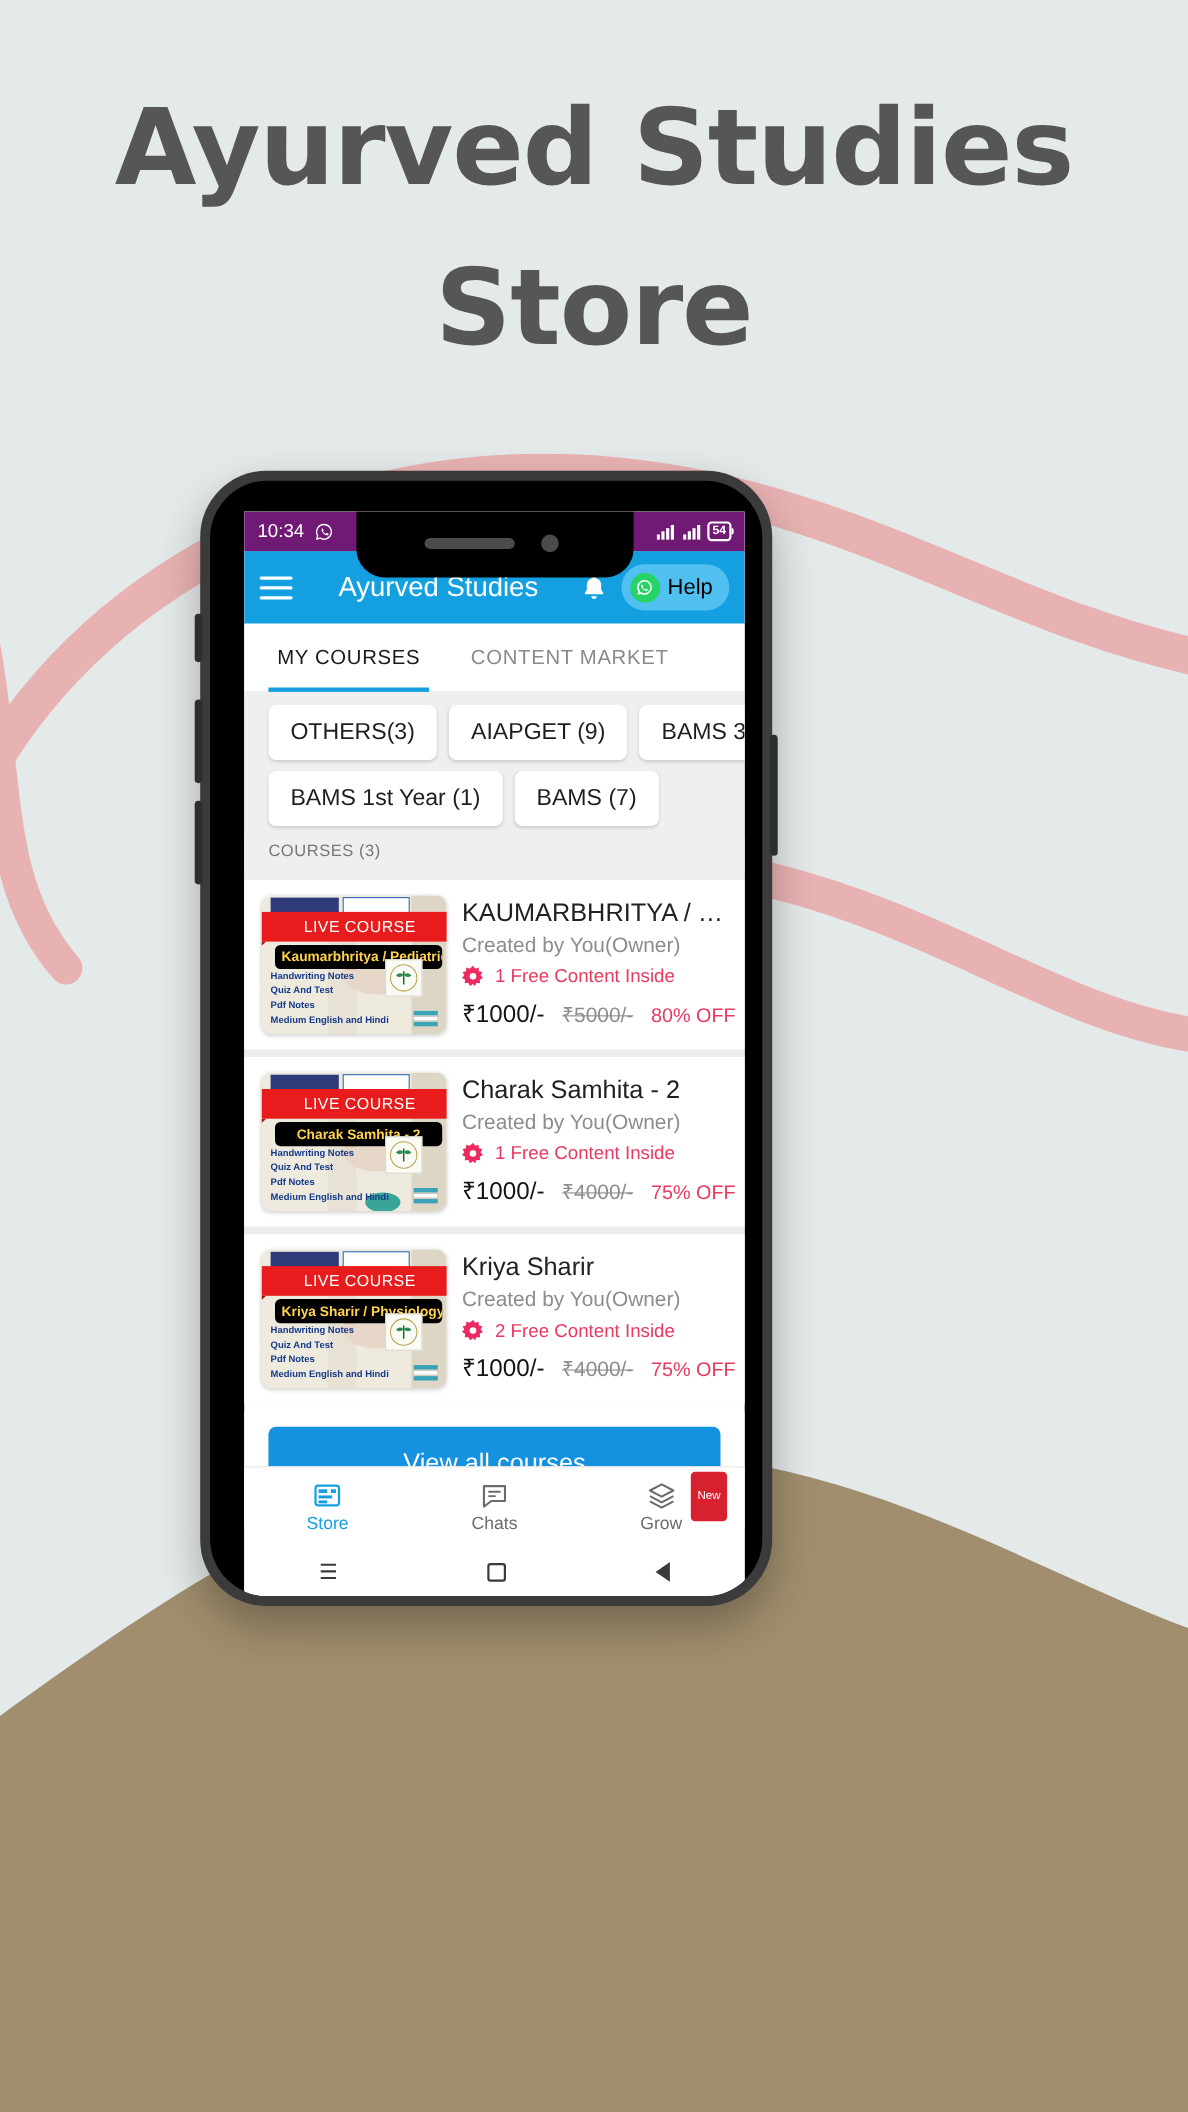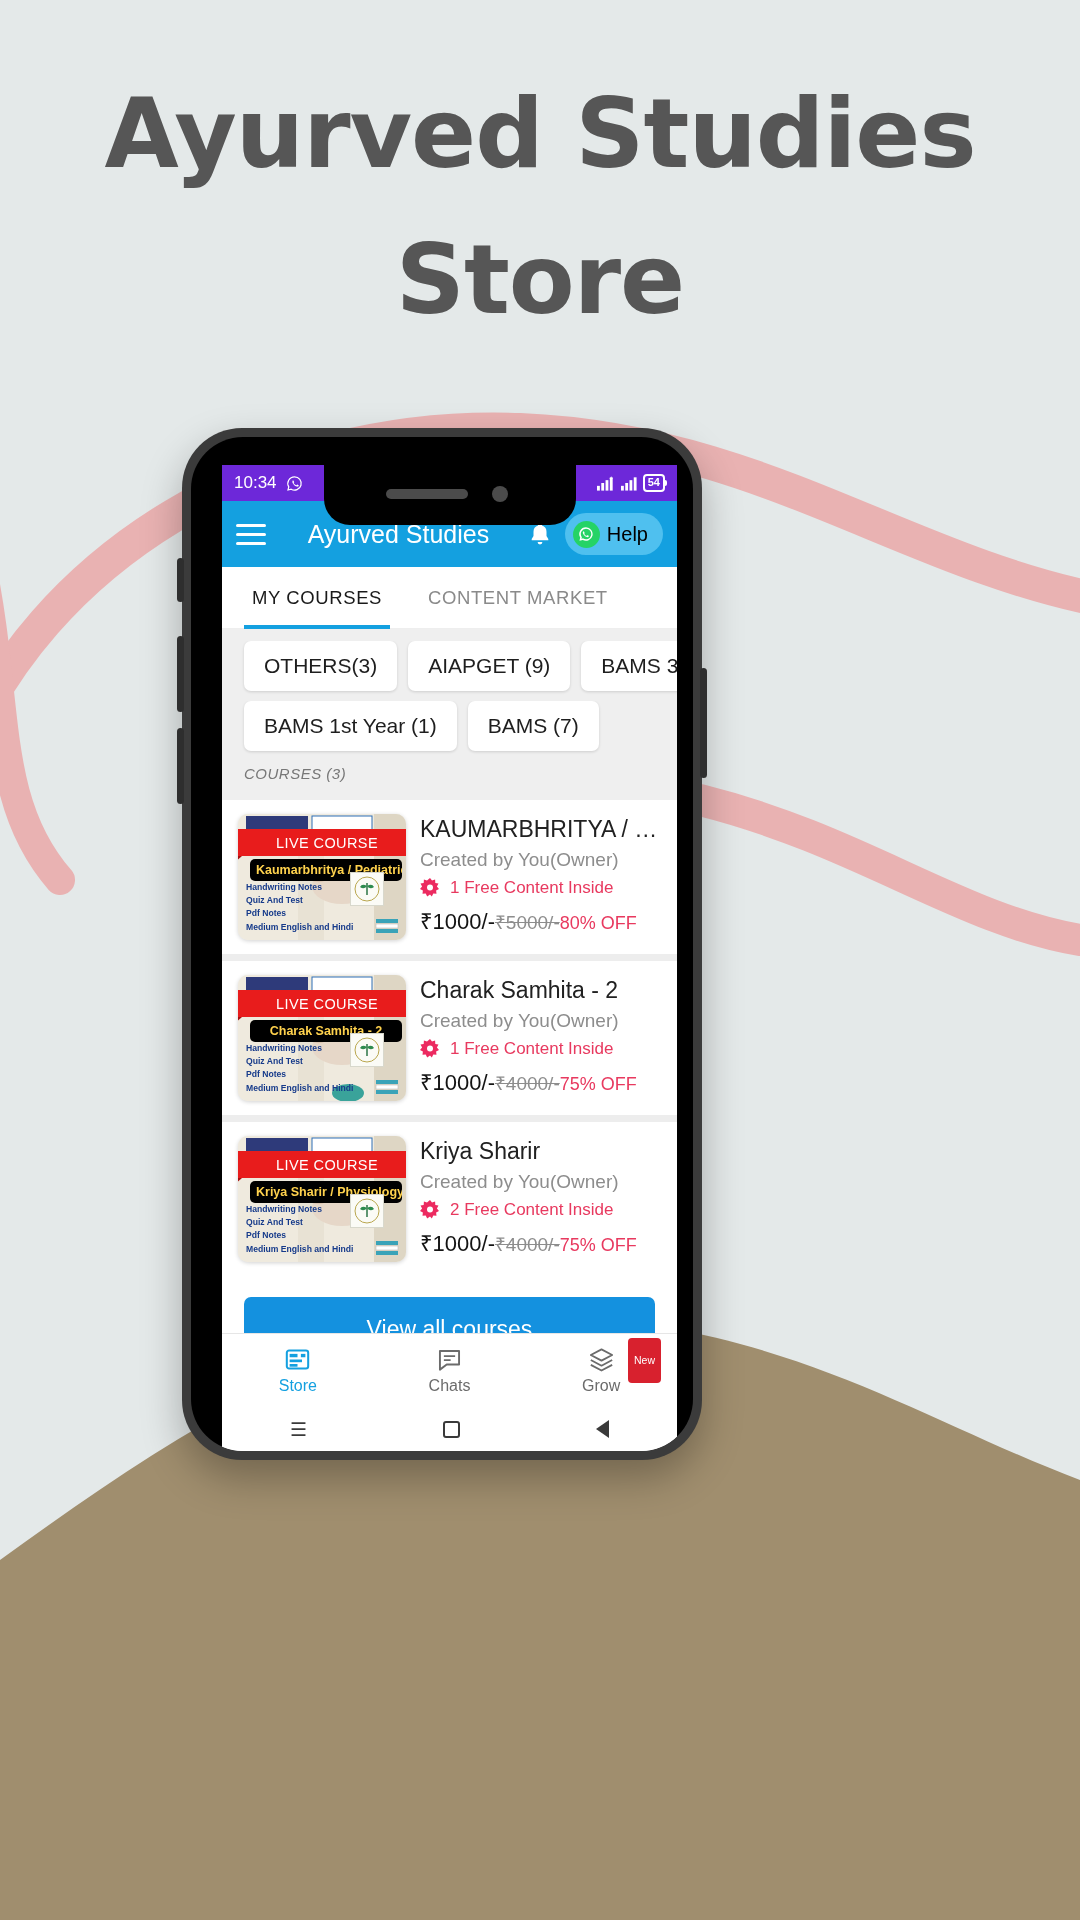--- a/index.html
+++ b/index.html
@@ -81,21 +81,21 @@
   .camera {
     position: absolute; left: 168px; top: 21px;
     width: 16px; height: 16px; background: #4b4b4b;
     border-radius: 50%;
   }
 
   
   .statusbar {
     position: relative;
     height: 36px;
-    background: #6d28d9;
+    background: #701a75;
     color: #fff;
     display: flex;
     align-items: center;
     justify-content: space-between;
     padding: 0 12px;
     font-size: 17px;
     font-weight: 500;
     gap: 20px;
   }
   .sb-left { display: flex; align-items: center; gap: 9px; }
@@ -189,21 +189,20 @@
     white-space: nowrap;
     box-shadow: 0 1px 3px rgba(0,0,0,.14);
     cursor: pointer;
   }
   .courses-count {
     padding: 4px 22px 12px;
     font-size: 15px;
     letter-spacing: .5px;
     color: #777;
     background: #efefef;
-    font-style: italic;
   }
 
   
   .course-list { background: #ededed; }
   .course-card {
     background: #fff;
     display: flex;
     gap: 14px;
     padding: 14px 12px 14px 16px;
     margin-bottom: 7px;
@@ -288,21 +287,21 @@
     font-size: 19px;
     color: #8d8d8d;
     margin-bottom: 7px;
     white-space: nowrap;
   }
   .c-free {
     display: flex; align-items: center; gap: 10px;
     margin-bottom: 7px;
   }
   .c-free-text { font-size: 17px; color: #e8395f; white-space: nowrap; }
-  .c-prices { display: flex; align-items: baseline; white-space: nowrap; }
+  .c-prices { display: flex; align-items: baseline; gap: 16px; white-space: nowrap; }
   .c-price { font-size: 22px; color: #141414; }
   .c-strike { font-size: 19px; color: #8d8d8d; text-decoration: line-through; }
   .c-off { font-size: 18px; color: #e8395f; }
 
   
   .viewall-wrap { background: #fff; padding: 14px 22px 26px; }
   .viewall {
     background: #1491df;
     color: #fff;
     font-size: 23px;

